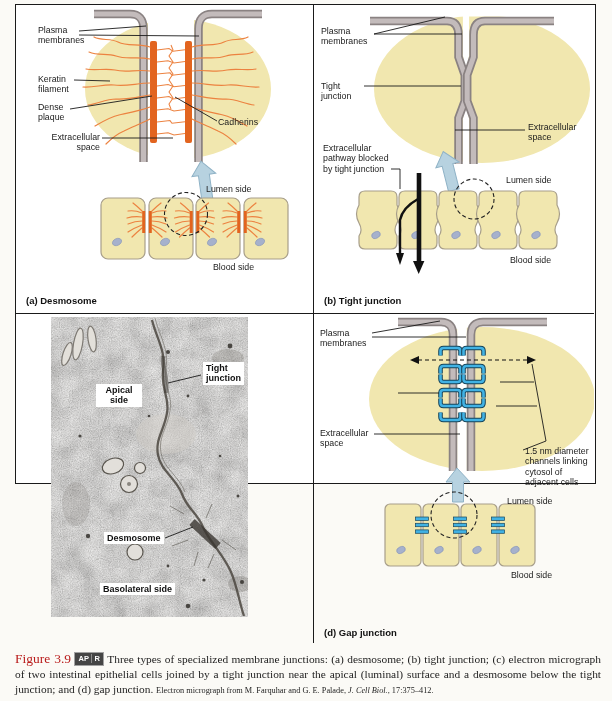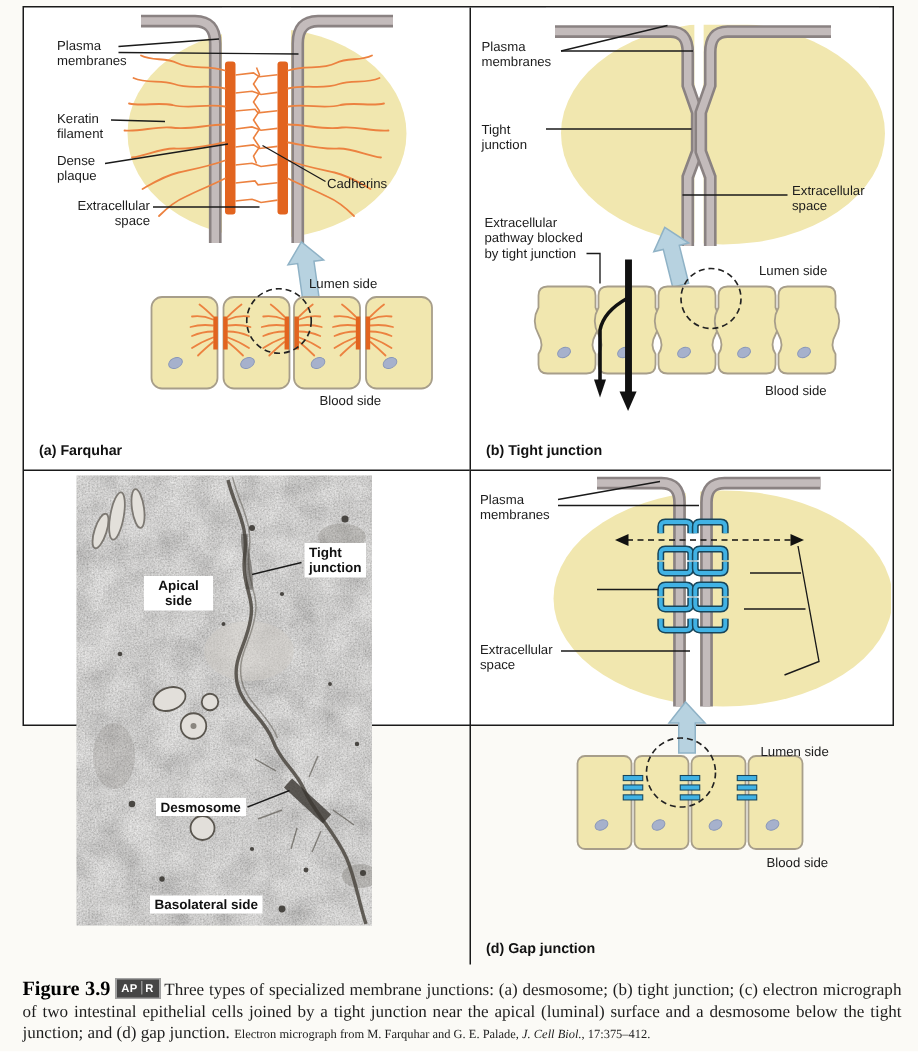--- a/index.html
+++ b/index.html
@@ -25,21 +25,21 @@
   .dashc{stroke:#222;stroke-width:1.1;fill:none;stroke-dasharray:4 2.6;}
   .cellfill{fill:#f1e7af;stroke:#a79e8a;stroke-width:1.2;}
   .nuc{fill:#a6b1cc;stroke:#8695b8;stroke-width:0.6;}
   .bluearrow{fill:#b7d2e0;stroke:#8fb2c6;stroke-width:1;}
   .cnx-o{stroke:#17455a;stroke-width:4.6;fill:none;}
   .cnx-i{stroke:#41b2e4;stroke-width:2.6;fill:none;}
   .gjbar{fill:#41b2e4;stroke:#17455a;stroke-width:0.7;}
   .blk{stroke:#111;fill:none;}
   
   .figcap{position:absolute;left:15px;top:650px;width:586px;font-family:"Liberation Serif",serif;font-size:11.4px;line-height:1.28;color:#1d1d1d;text-align:justify;}
-  .figlabel{font-weight:bold;font-size:13.5px;color:#000000;}
+  .figlabel{font-weight:normal;font-size:13.5px;color:#b91c1c;}
   .badge{display:inline-block;background:#454545;border:1px solid #a2a2a2;color:#fff;font-family:"Liberation Sans",sans-serif;font-size:7.5px;font-weight:bold;line-height:1;padding:2px 3px;vertical-align:2px;letter-spacing:0.3px;}
   .badge .badge-r{border-left:1px solid #8d8d8d;padding-left:2px;margin-left:2px;}
   .credit{font-size:8.3px;margin-top:12px;}
 </style>
 </head>
 <body>
 
 <div class="page">
  <div class="figure-box">
 
@@ -117,21 +117,21 @@
        <circle class="dashc" cx="170" cy="209" r="21.5"></circle>
      </g>
    </svg>
    <div class="lbl" style="left:22px;top:20px">Plasma<br>membranes</div>
    <div class="lbl" style="left:22px;top:69px">Keratin<br>filament</div>
    <div class="lbl" style="left:22px;top:97px">Dense<br>plaque</div>
    <div class="lbl ra" style="left:24px;top:127px;width:60px">Extracellular<br>space</div>
    <div class="lbl" style="left:202px;top:112px">Cadherins</div>
    <div class="lbl" style="left:190px;top:179px">Lumen side</div>
    <div class="lbl" style="left:197px;top:257px">Blood side</div>
-   <div class="pcap" style="left:10px;top:290px">(a) Farquhar</div>
+   <div class="pcap" style="left:10px;top:290px">(a) Desmosome</div>
   </div>
 
   <div class="panel" id="panel-b">
    <svg width="280" height="307" viewBox="0 0 280 307">
      <defs>
        <g id="gourdB">
          <path class="cellfill" d="M6,0 h26 q6,0 6,6 v8 q5,9 0,18 q-4,7 0,13 v7 q0,6 -6,6 h-26 q-6,0 -6,-6 v-7 q4,-6 0,-13 q-5,-9 0,-18 v-8 q0,-6 6,-6 z"></path>
        </g>
      </defs>
      <g>
@@ -258,21 +258,21 @@
        </g>
      </g>
      <g class="ldr">
        <path d="M185,61 L152,69"></path>
        <path d="M149,224 L177,213"></path>
      </g>
    </svg>
    <div class="mlbl ctr" style="left:80px;top:70px;width:40px">Apical<br>side</div>
    <div class="mlbl" style="left:187px;top:48px">Tight<br>junction</div>
    <div class="mlbl" style="left:88px;top:218px">Desmosome</div>
-   <div class="mlbl" style="left:84px;top:283px">Basolateral side</div>
+   <div class="mlbl" style="left:84px;top:269px">Basolateral side</div>
   </div>
 
   <div class="panel" id="panel-d">
    <svg width="280" height="329" viewBox="0 0 280 329">
      <defs>
        <path id="stpl" d="M-10,7.5 V3 Q-10,0 -7,0 H7 Q10,0 10,3 V7.5" fill="none"></path>
        <g id="cnxDown">
          <use href="#stpl" class="cnx-o"></use>
          <use href="#stpl" class="cnx-i"></use>
        </g>
@@ -329,20 +329,21 @@
        <use href="#gjb" transform="translate(184,211)"></use>
        <ellipse class="nuc" cx="87" cy="236" rx="4.5" ry="3.2" transform="rotate(-25 87 236)"></ellipse>
        <ellipse class="nuc" cx="125" cy="236" rx="4.5" ry="3.2" transform="rotate(-25 125 236)"></ellipse>
        <ellipse class="nuc" cx="163" cy="236" rx="4.5" ry="3.2" transform="rotate(-25 163 236)"></ellipse>
        <ellipse class="nuc" cx="201" cy="236" rx="4.5" ry="3.2" transform="rotate(-25 201 236)"></ellipse>
        <circle class="dashc" cx="140" cy="201" r="23"></circle>
      </g>
    </svg>
    <div class="lbl" style="left:6px;top:14px">Plasma<br>membranes</div>
    <div class="lbl" style="left:6px;top:114px">Extracellular<br>space</div>
+   <div class="lbl" style="left:211px;top:132px">1.5 nm diameter<br>channels linking<br>cytosol of<br>adjacent cells</div>
    <div class="lbl" style="left:193px;top:182px">Lumen side</div>
    <div class="lbl" style="left:197px;top:256px">Blood side</div>
    <div class="pcap" style="left:10px;top:313px">(d) Gap junction</div>
   </div>
 
  </div>
 
  <div class="figcap">
    <span class="figlabel">Figure 3.9</span>
    <span class="badge"><span>AP</span><span class="badge-r">R</span></span>

